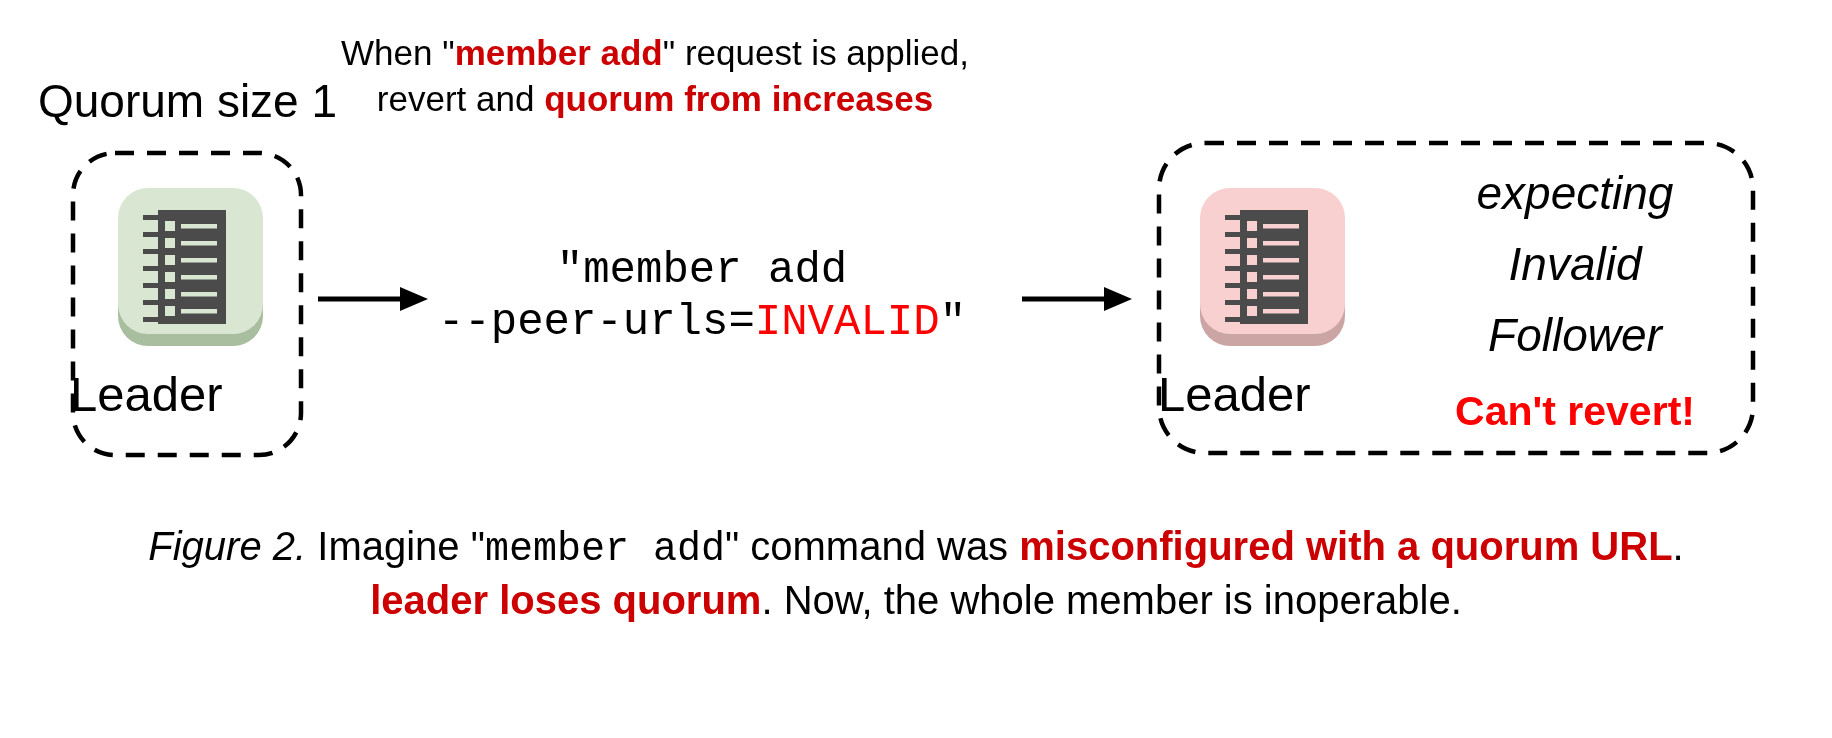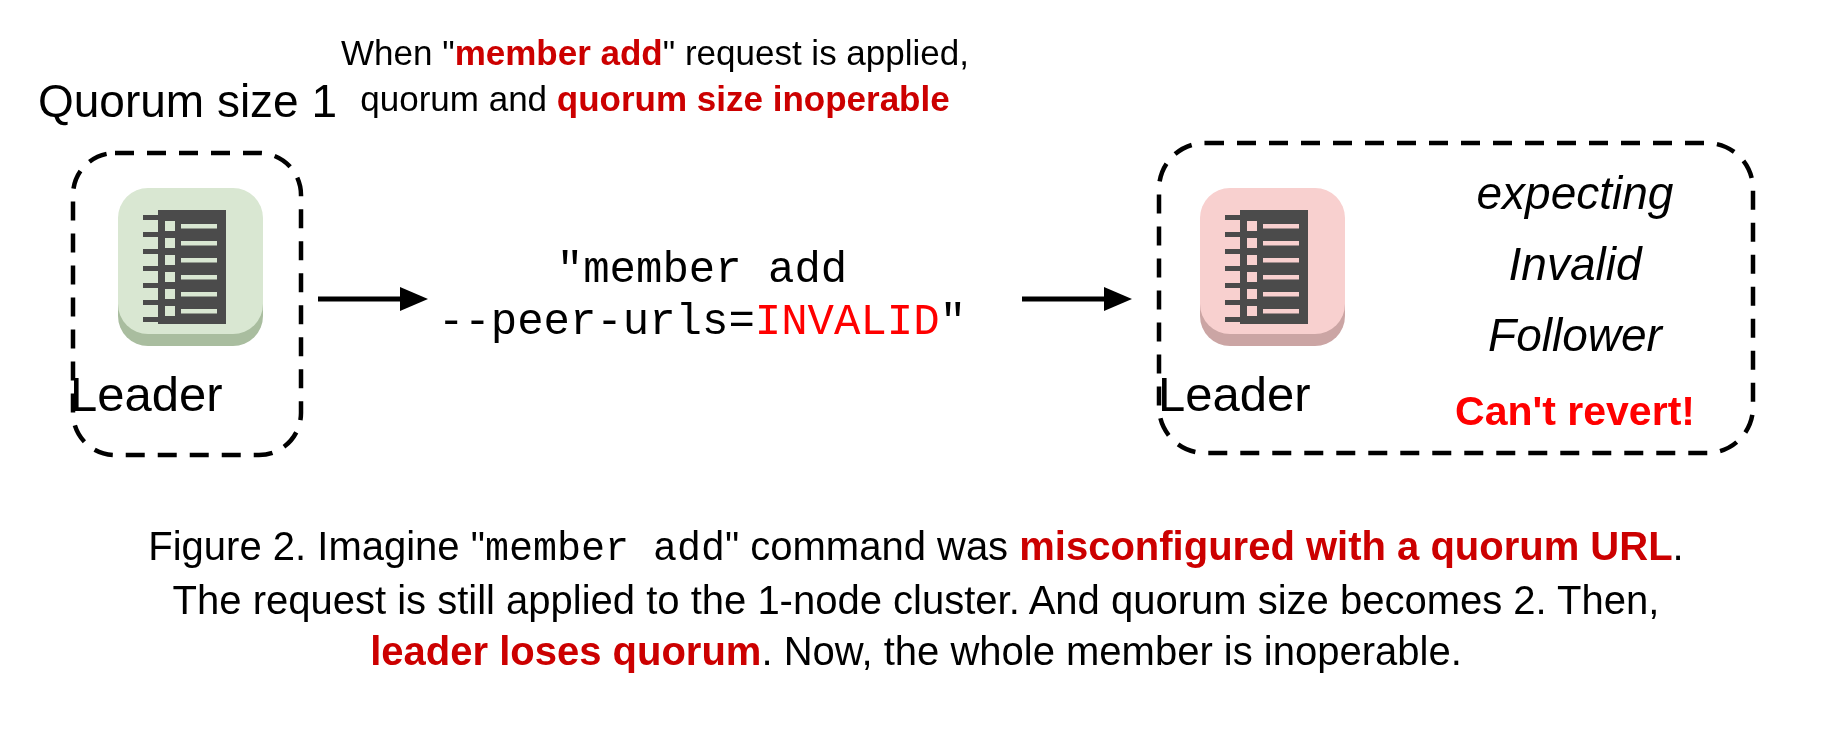--- a/index.html
+++ b/index.html
@@ -72,21 +72,21 @@
   .caption {
     left: 0px; top: 521px; width: 1832px;
     text-align: center;
     font-size: 40px;
     line-height: 51px;
   }
 
   .seg-redbold { color: var(--red-bold); font-weight: bold; }
   .seg-redmono { color: var(--red-bright); }
   .seg-mono    { font-family: "Liberation Mono", "DejaVu Sans Mono", monospace; }
-  .seg-italic  { }
+  .seg-italic  { font-style: italic; }
   .rline { white-space: nowrap; }
 </style>
 </head>
 <body>
 
 <div id="canvas">
 
   <div class="abs cluster-title title-left">Quorum size 1</div>
 
   <svg class="abs box-left" width="234" height="308">
@@ -124,21 +124,21 @@
 
   <div class="abs node-label label-left">Leader</div>
 
   <svg class="abs arrow-1" width="114" height="34">
     <line x1="2" y1="17" x2="86" y2="17" stroke="#000000" stroke-width="5"></line>
     <polygon points="84,5 112,17 84,29" fill="#000000"></polygon>
   </svg>
 
   <div class="abs annotation">
       <div class="rline"><span class="seg">When "</span><span class="seg seg-redbold">member add</span><span class="seg">" request is applied,</span></div>
-      <div class="rline"><span class="seg">quorum and </span><span class="seg seg-redbold">quorum size inoperable</span></div>
+      <div class="rline"><span class="seg">revert and </span><span class="seg seg-redbold">quorum from increases</span></div>
     </div>
 
   <div class="abs command">
       <div class="rline"><span class="seg">"member add</span></div>
       <div class="rline"><span class="seg">--peer-urls=</span><span class="seg seg-redmono">INVALID</span><span class="seg">"</span></div>
     </div>
 
   <svg class="abs arrow-2" width="114" height="34">
     <line x1="2" y1="17" x2="86" y2="17" stroke="#000000" stroke-width="5"></line>
     <polygon points="84,5 112,17 84,29" fill="#000000"></polygon>
@@ -183,17 +183,16 @@
   <div class="abs warning">Can't revert!</div>
 
   <div class="abs expecting">
       <div class="rline"><span class="seg">expecting</span></div>
       <div class="rline"><span class="seg">Invalid</span></div>
       <div class="rline"><span class="seg">Follower</span></div>
     </div>
 
   <div class="abs caption">
       <div class="rline"><span class="seg seg-italic">Figure 2.</span><span class="seg"> Imagine "</span><span class="seg seg-mono">member add</span><span class="seg">" command was </span><span class="seg seg-redbold">misconfigured with a quorum URL</span><span class="seg">.</span></div>
-      <div class="rline"><span class="seg">The request is still applied to the 1-node cluster. And quorum size becomes 2. Then,</span></div>
       <div class="rline"><span class="seg seg-redbold">leader loses quorum</span><span class="seg">. Now, the whole member is inoperable.</span></div>
     </div>
 
 </div>
 
 </body></html>

